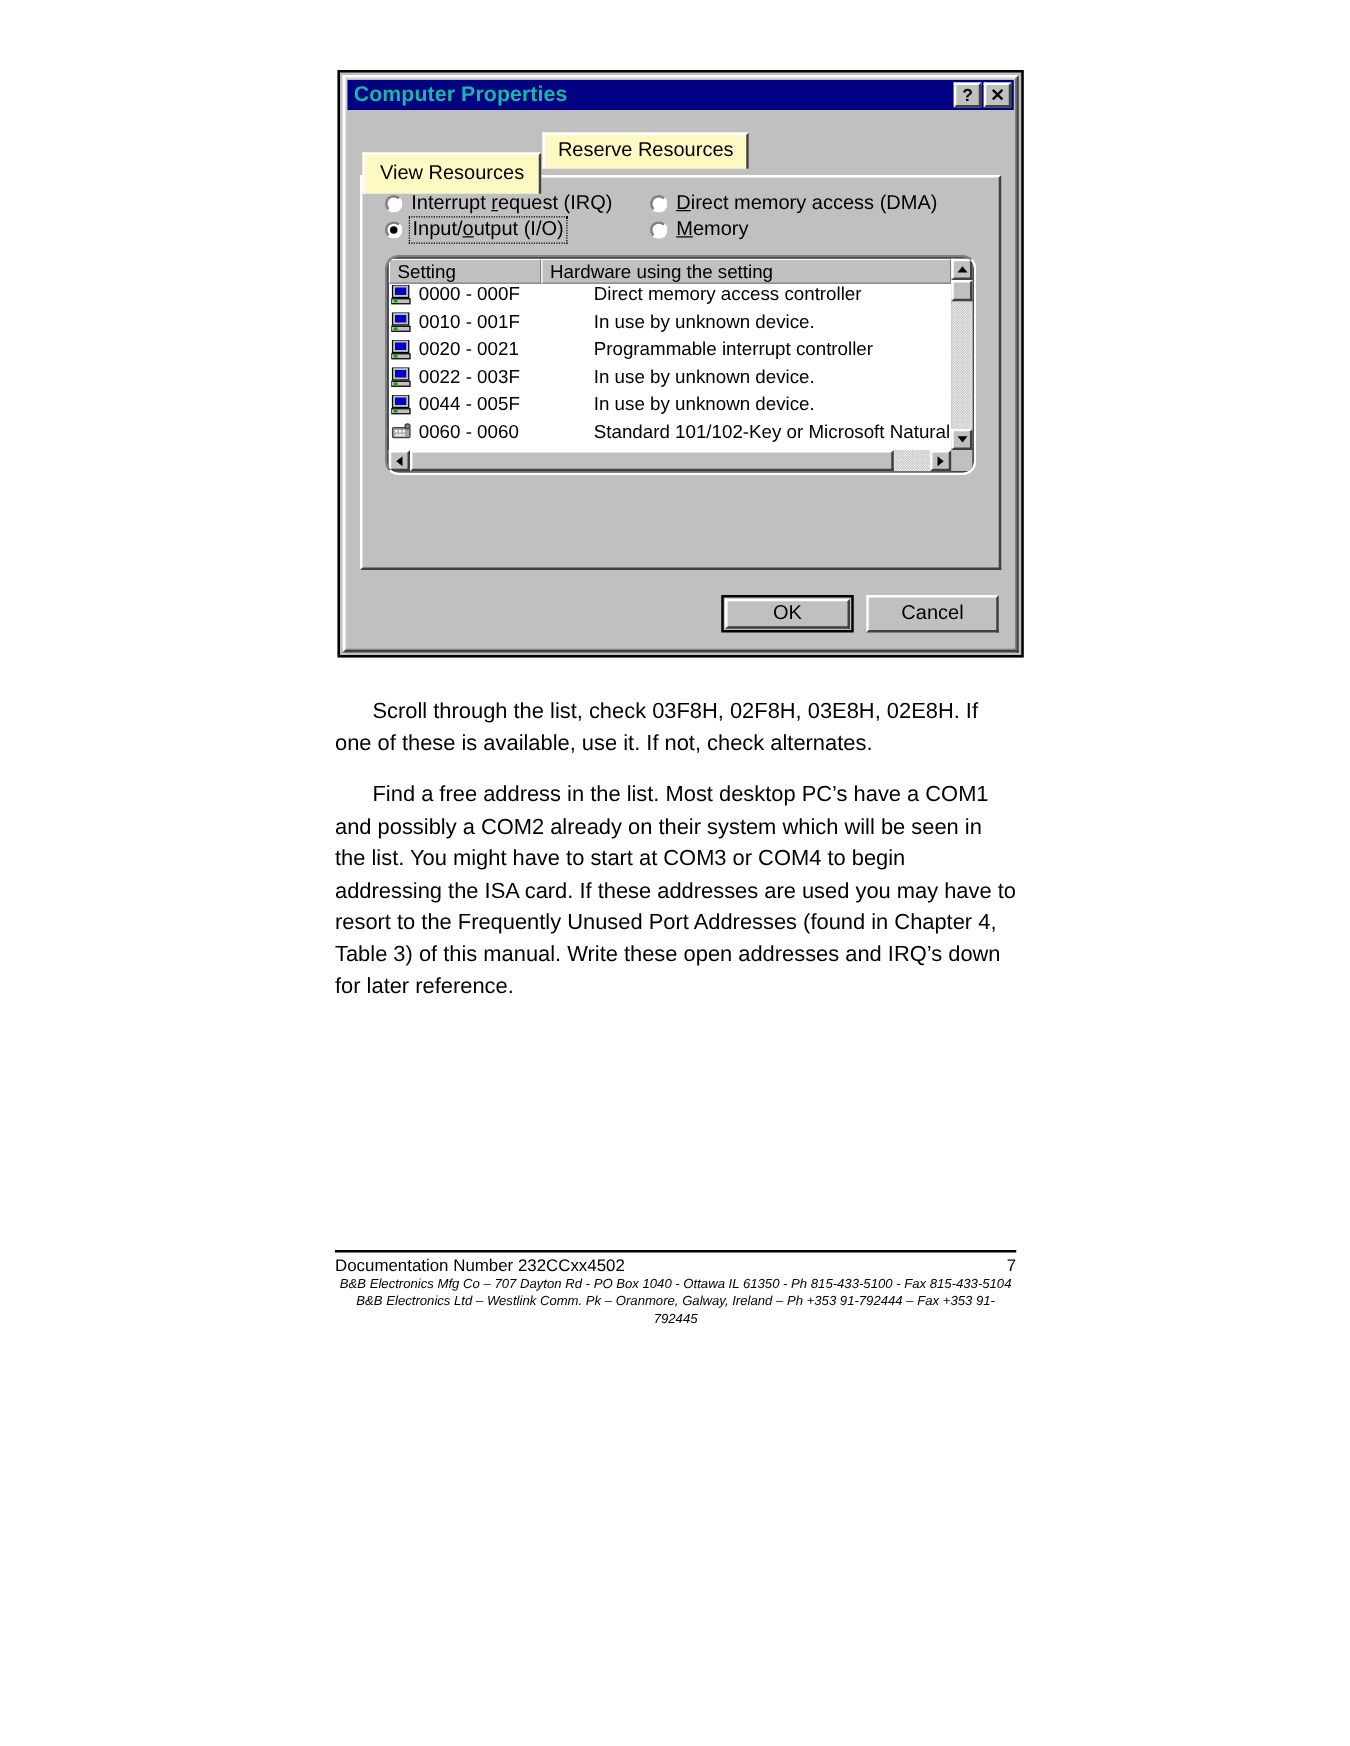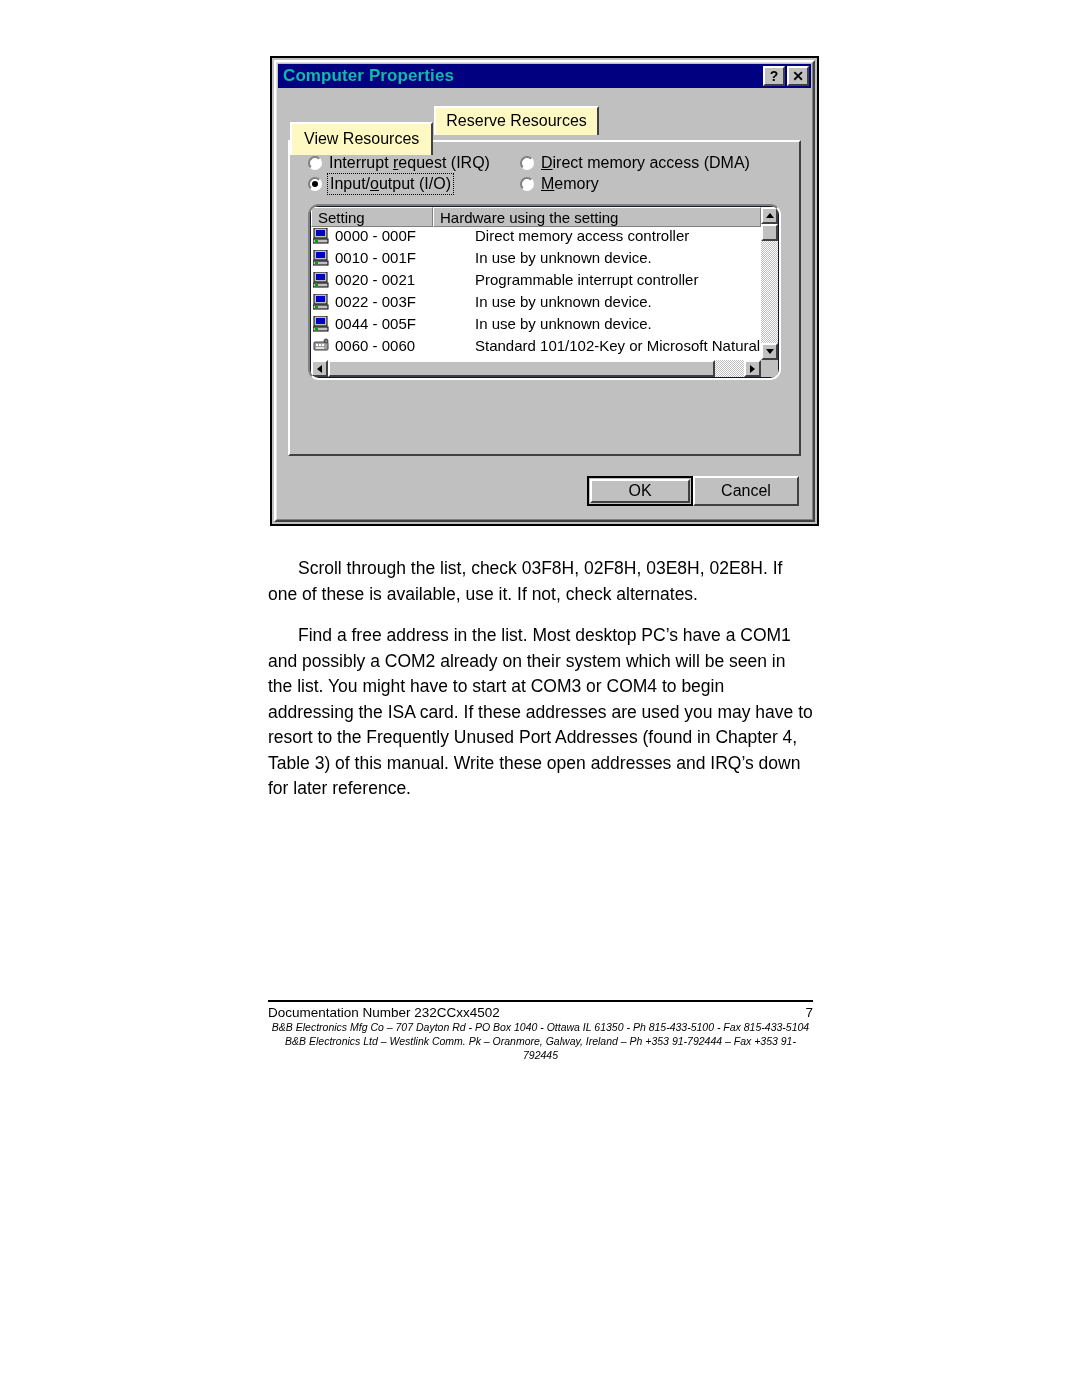--- a/index.html
+++ b/index.html
@@ -306,20 +306,21 @@
   .arrow-down  { border-width: 5px 4px 0 4px; border-color: #000 transparent transparent transparent; }
   .arrow-left  { border-width: 4px 5px 4px 0; border-color: transparent #000 transparent transparent; }
   .arrow-right { border-width: 4px 0 4px 5px; border-color: transparent transparent transparent #000; }
 
   
   .btn-row {
     position: absolute;
     right: 14px;
     bottom: 14px;
     display: flex;
+    gap: 10px;
   }
   .btn {
     width: 106px;
     height: 30px;
     background: #c0c0c0;
     border-top: 2px solid #ffffff;
     border-left: 2px solid #ffffff;
     border-right: 2px solid #404040;
     border-bottom: 2px solid #404040;
     box-sizing: border-box;

